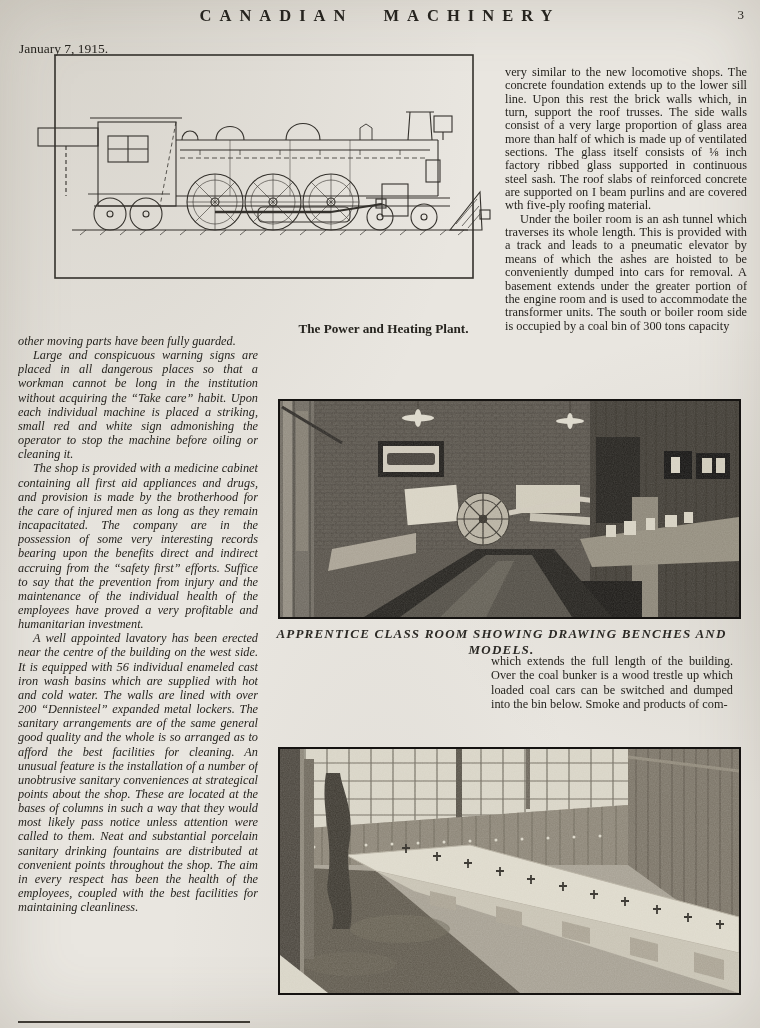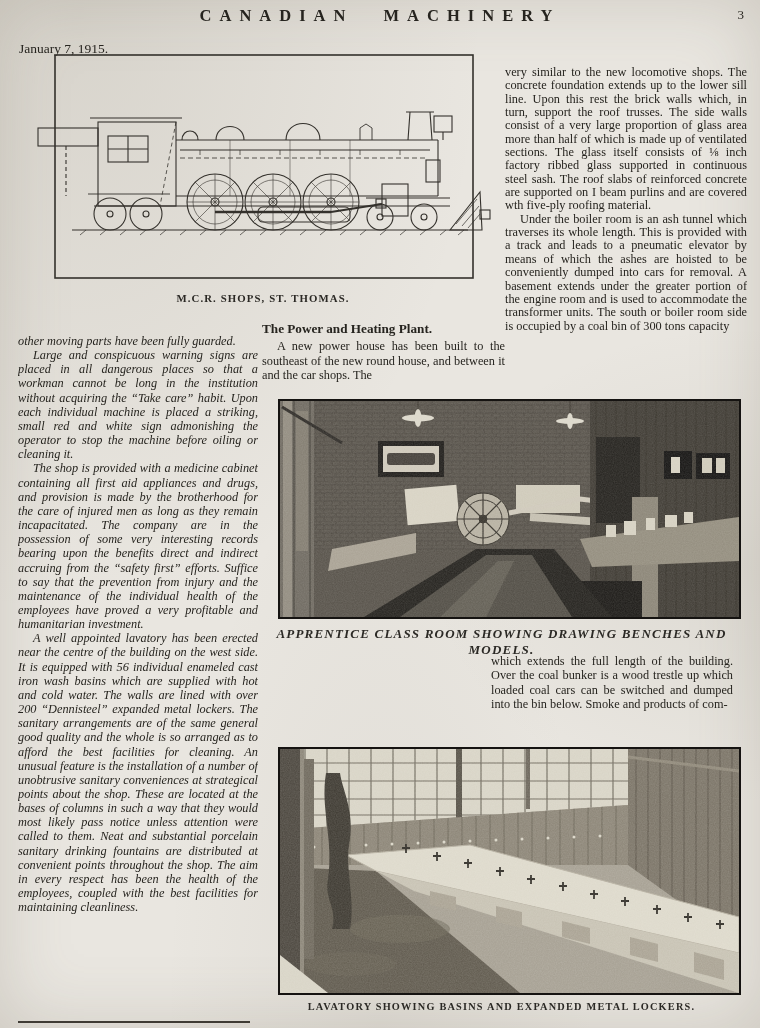--- a/index.html
+++ b/index.html
@@ -23,21 +23,21 @@
   .loco-fig svg{display:block;}
 
   .cap{position:absolute;text-align:center;font-weight:bold;color:#2b2925;}
   .loco-cap{left:18px;top:292px;width:490px;font-size:10.8px;letter-spacing:1.1px;line-height:1.22;}
   .cap1{left:258px;top:626px;width:487px;font-size:13px;letter-spacing:1.2px;font-style:italic;}
   .cap2{left:258px;top:1001px;width:487px;font-size:10.3px;letter-spacing:1.2px;}
 
   .col{position:absolute;text-align:justify;overflow:hidden;}
   .col p{margin:0;}
   .col p.ind{text-indent:15px;}
-  .col h3{margin:2px 0 3px 0;font-size:13.2px;font-weight:bold;text-indent:0;}
+  .col h3{margin:2px 0 3px 0;text-align:center;font-size:13.2px;font-weight:bold;text-indent:0;}
 
   .col-left{left:18px;top:334px;width:240px;height:700px;font-size:12.3px;line-height:14.15px;font-style:italic;}
   .col-mid-top{left:262px;top:320px;width:243px;height:75px;font-size:12.3px;line-height:14.3px;}
   .col-right-top{left:505px;top:38px;width:242px;height:358px;font-size:12.3px;line-height:13.35px;margin-top:28px;}
   .col-mid-bot{left:262px;top:654px;width:243px;height:90px;font-size:12.3px;line-height:14.3px;}
   .col-right-bot{left:491px;top:654px;width:242px;height:90px;font-size:12.3px;line-height:14.3px;}
 
   .photo{position:absolute;border:2px solid #151311;background:#8f897d;font-size:0;}
   .photo1{left:278px;top:399px;}
   .photo2{left:278px;top:747px;}
@@ -121,33 +121,31 @@
           <circle cx="394" cy="173" r="3"></circle>
         <path d="M336 154 H420"></path>
 
         <path d="M420 186 L450 148 L452 186 Z"></path>
         <path d="M426 180 L447 155 M432 182 L449 162 M438 184 L450 170" stroke-width="0.7"></path>
         <rect x="450" y="166" width="10" height="9"></rect>
       </g>
     </svg>
   </figure>
   <div class="cap loco-cap">
-    <div>M.C.R. SHOPS, ST. THOMAS.</div>
   </div>
 
   <div class="col col-left">
     <p>other moving parts have been fully guarded.</p>
     <p class="ind">Large and conspicuous warning signs are placed in all dangerous places so that a workman cannot be long in the institution without acquiring the “Take care” habit.  Upon each individual machine is placed a striking, small red and white sign admonishing the operator to stop the machine before oiling or cleaning it.</p>
     <p class="ind">The shop is provided with a medicine cabinet containing all first aid appliances and drugs, and provision is made by the brotherhood for the care of injured men as long as they remain incapacitated.  The company are in the possession of some very interesting records bearing upon the benefits direct and indirect accruing from the “safety first” efforts.  Suffice to say that the prevention from injury and the maintenance of the individual health of the employees have proved a very profitable and humanitarian investment.</p>
     <p class="ind">A well appointed lavatory has been erected near the centre of the building on the west side.  It is equipped with 56 individual enameled cast iron wash basins which are supplied with hot and cold water.  The walls are lined with over 200 “Dennisteel” expanded metal lockers.  The sanitary arrangements are of the same general good quality and the whole is so arranged as to afford the best facilities for cleaning.  An unusual feature is the installation of a number of unobtrusive sanitary conveniences at strategical points about the shop.  These are located at the bases of columns in such a way that they would most likely pass notice unless attention were called to them.  Neat and substantial porcelain sanitary drinking fountains are distributed at convenient points throughout the shop.  The aim in every respect has been the health of the employees, coupled with the best facilities for maintaining cleanliness.</p>
   </div>
 
   <div class="col col-mid-top">
     <h3>The Power and Heating Plant.</h3>
-    <p class="ind">A new power house has been built to the southeast of the new round house, and between it and the car shops.  The</p>
   </div>
 
   <div class="col col-right-top">
     <p>very similar to the new locomotive shops. The concrete foundation extends up to the lower sill line.  Upon this rest the brick walls which, in turn, support the roof trusses.  The side walls consist of a very large proportion of glass area more than half of which is made up of ventilated sections.  The glass itself consists of ⅛ inch factory ribbed glass supported in continuous steel sash.  The roof slabs of reinforced concrete are supported on I beam purlins and are covered wth five-ply roofing material.</p>
     <p class="ind">Under the boiler room is an ash tunnel which traverses its whole length. This is provided with a track and leads to a pneumatic elevator by means of which the ashes are hoisted to be conveniently dumped into cars for removal. A basement extends under the greater portion of the engine room and is used to accommodate the transformer units. The south or boiler room side is occupied by a coal bin of 300 tons capacity</p>
   </div>
 
   <div class="photo photo1">
     <svg width="459" height="216" viewBox="0 0 459 216">
       <defs>
@@ -294,16 +292,15 @@
       <use href="#fct" x="408" y="173"></use>
         <use href="#fct" x="440" y="180"></use>
       <path d="M46 24 C40 60 54 90 48 130 C44 150 58 160 52 180 L70 180 C76 150 64 120 70 90 C74 60 62 40 60 24 Z" fill="#3c3830"></path>
       <rect width="20" height="244" fill="#4a453d"></rect>
       <rect x="20" width="4" height="244" fill="#8b8578"></rect>
       <rect x="24" y="10" width="10" height="200" fill="#6e685c"></rect>
       <path d="M0 206 L48 244 L0 244 Z" fill="#d8d4c6"></path>
       <rect width="459" height="244" filter="url(#n2)" opacity="0.55"></rect>
     </svg>
   </div>
-  <div class="cap cap2">LAVATORY SHOWING BASINS AND EXPANDED METAL LOCKERS.</div>
 
   <div class="endrule"></div>
 </div>
 
 </body></html>

